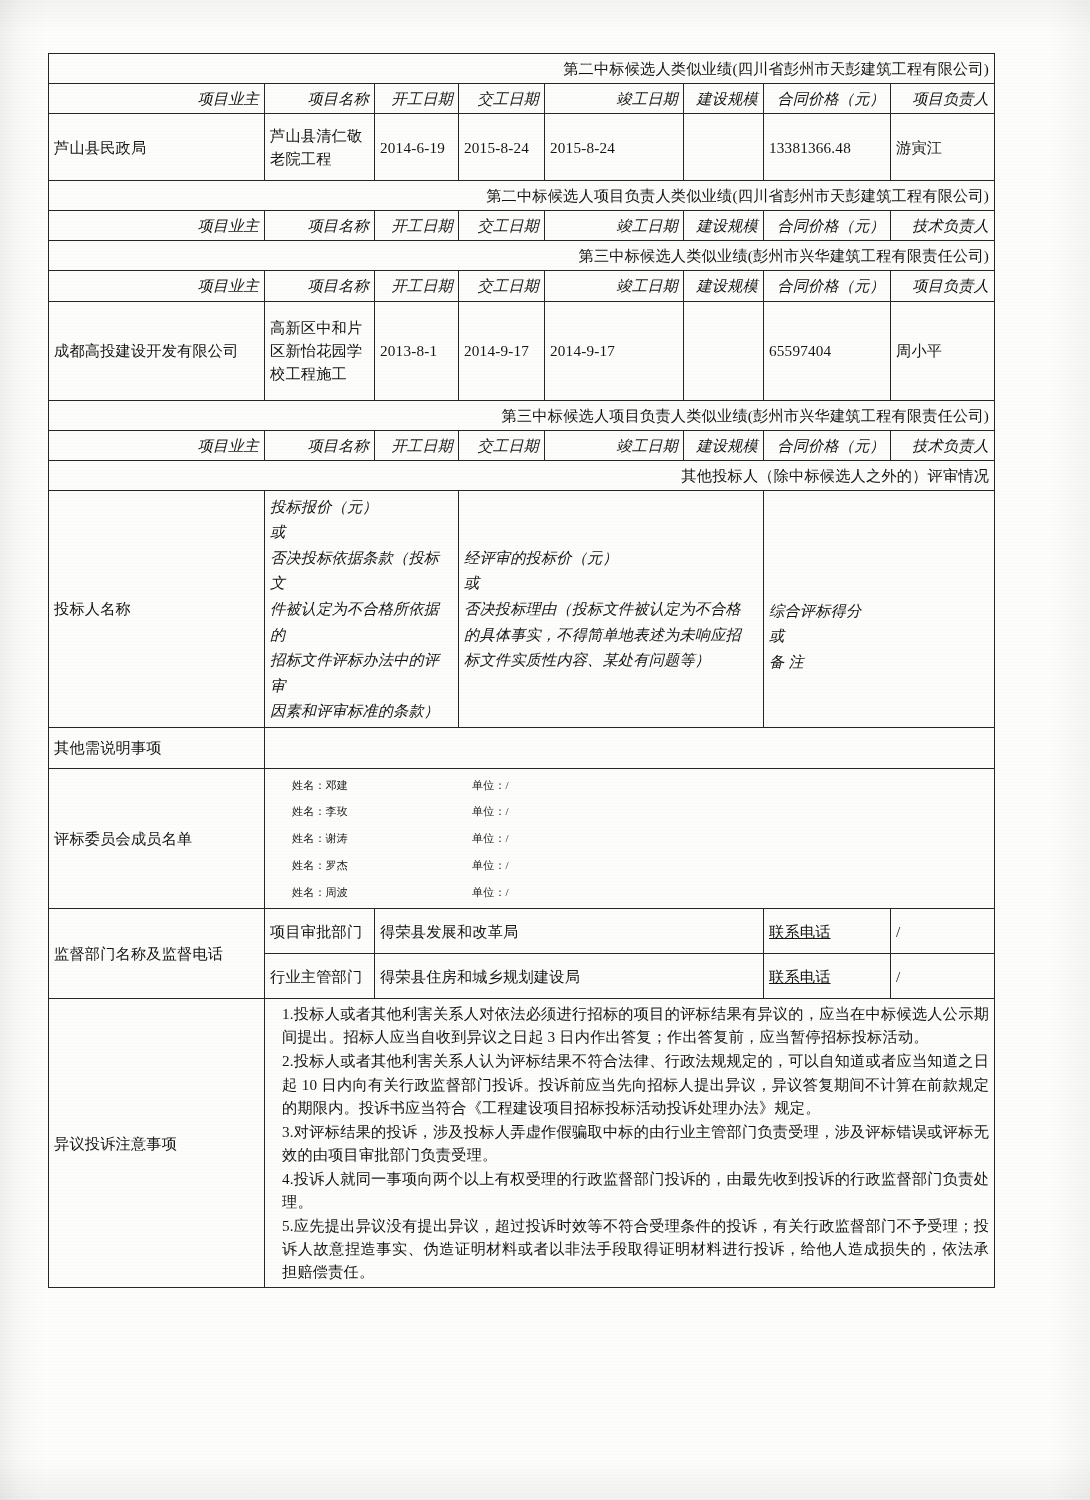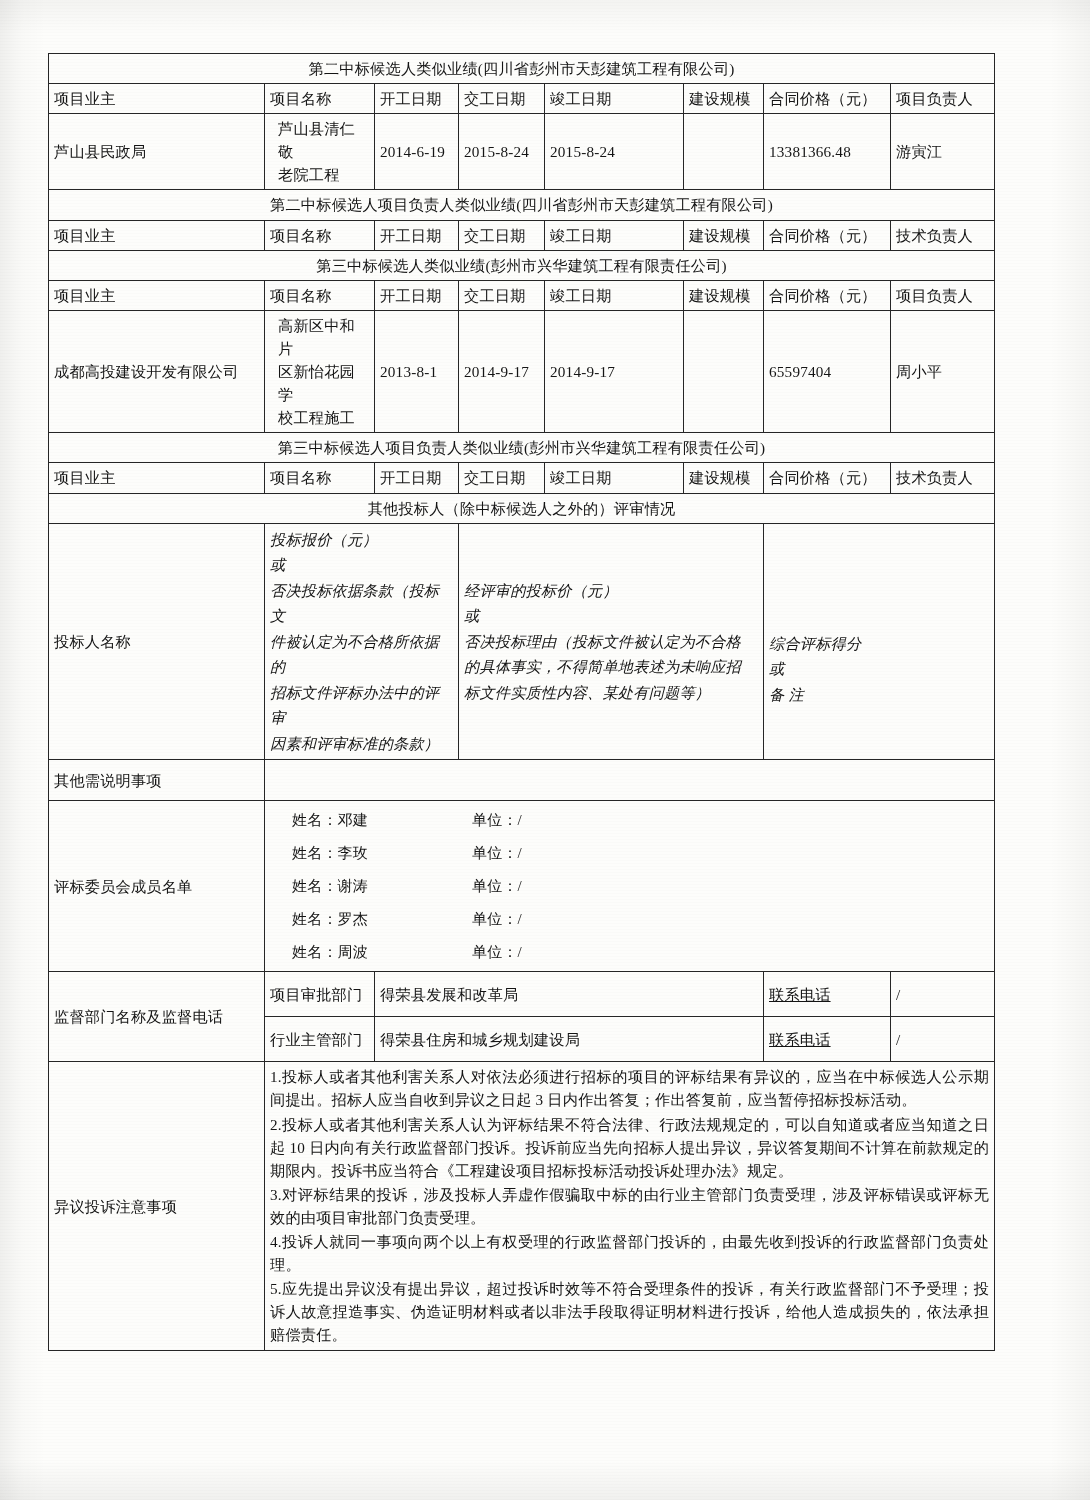--- a/index.html
+++ b/index.html
@@ -41,43 +41,43 @@
   table.doc td {
     border: 1px solid #262626;
     padding: 3px 5px;
     vertical-align: middle;
     font-size: 15.2px;
     line-height: 1.52;
     color: #141414;
     letter-spacing: 0.2px;
   }
   .sec-title {
-    text-align: center;
+    text-align: right;
     font-size: 15.6px;
     padding: 9px 4px;
     letter-spacing: 0.5px;
     font-family: Liberation Serif, serif;
   }
-  .hdr td { text-align: left; padding: 6px 5px; }
+  .hdr td { text-align: right; padding: 6px 5px; font-style: italic; }
   .tall { height: 60px; }
   .multi { line-height: 1.62; }
-  .stack { display: block; margin-left: 8px; }
+  .stack { display: block; }
   .blank-row td { height: 34px; margin-left: 28px; }
   .notes {
     font-size: 14.9px;
     line-height: 1.78;
     text-align: justify;
     padding: 7px 9px 7px 7px;
   }
-  .notes p { margin: 0 0 1px 0; text-indent: 0; }
+  .notes p { margin: 0 0 1px 12px; text-indent: 0; }
   .members { padding: 16px 6px 14px 6px; }
   .members .mrow {
     display: flex;
     padding: 5px 0 5px 22px;
-    font-size: 15px;
+    font-size: 11px;
   }
   .members .mname { width: 180px; }
   .members .munit { width: 150px; }
   .lbl-mid { vertical-align: middle; }
   .eval-left { height: 172px; }
   .eval-col { vertical-align: top; padding-top: 10px; }
   .eval-col .ln { display: block; line-height: 1.68; font-style: italic; }
   .phone-lbl { text-align: left; text-decoration: underline; }
   
   .noise {

